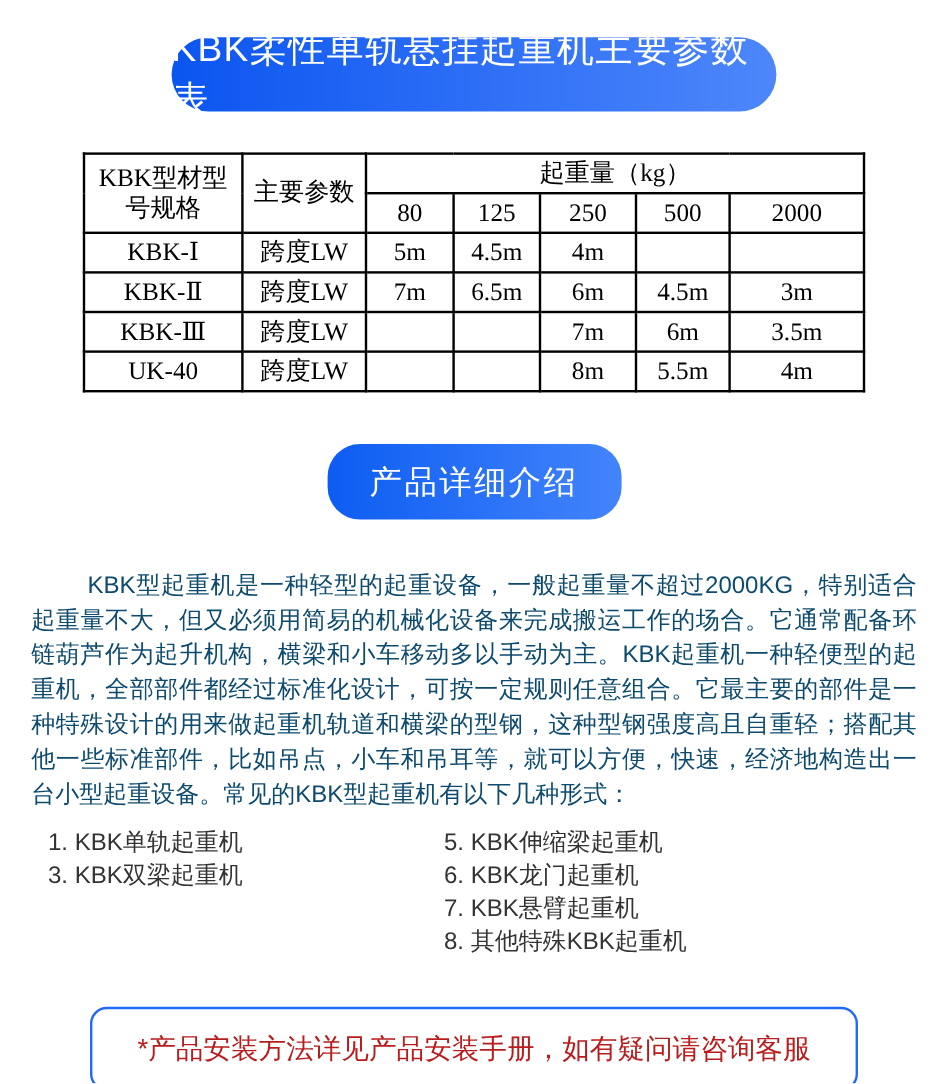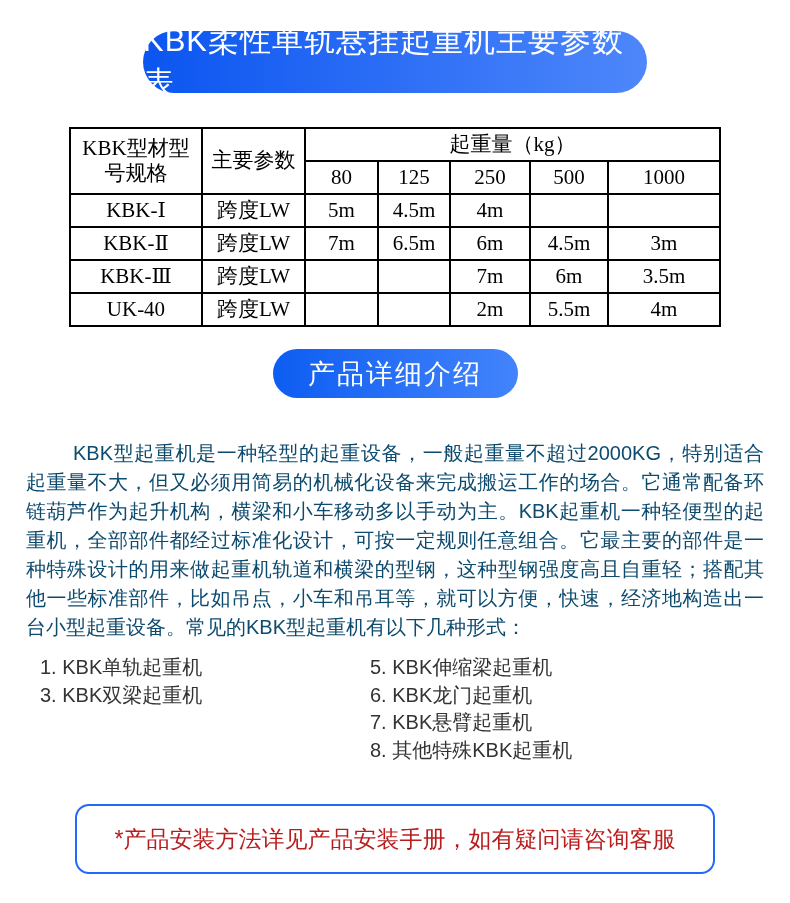--- a/index.html
+++ b/index.html
@@ -15,21 +15,21 @@
 
   .spec-table{
     margin:34px auto 0;width:650px;border-collapse:collapse;table-layout:fixed;
     font-family:"Liberation Serif","DejaVu Serif",serif;
     font-size:21px;color:#000;text-align:center;padding-left:43px;
   }
   .spec-table td{border:2px solid #000;height:31px;padding:0 2px;line-height:1.2;vertical-align:middle;}
   .spec-table td.c-model-hd{padding:0 10px;}
 
   .section-pill{
-    margin:22px auto 0;width:245px;height:49px;border-radius:27px;
+    margin:43px auto 0;width:245px;height:63px;border-radius:27px;
     background:linear-gradient(90deg,#0d5df2,#4384fb);
     color:#fff;font-size:27px;letter-spacing:2px;
     display:flex;align-items:center;justify-content:center;
   }
 
   .intro{
     margin:41px 26px 0;font-size:20px;line-height:29px;color:#0c4a6e;
     text-align:justify;text-indent:2.35em;
   }
 
@@ -68,21 +68,21 @@
       <tr>
         <td rowspan="2" class="c-model-hd">KBK型材型号规格</td>
         <td rowspan="2">主要参数</td>
         <td colspan="5">起重量（kg）</td>
       </tr>
       <tr>
         <td>80</td>
         <td>125</td>
         <td>250</td>
         <td>500</td>
-        <td>1000</td>
+        <td>2000</td>
       </tr>
 
       <tr>
         <td>KBK-Ⅰ</td>
         <td>跨度LW</td>
         <td>5m</td>
         <td>4.5m</td>
         <td>4m</td>
         <td></td>
         <td></td>
@@ -103,21 +103,21 @@
         <td></td>
         <td>7m</td>
         <td>6m</td>
         <td>3.5m</td>
       </tr>
       <tr>
         <td>UK-40</td>
         <td>跨度LW</td>
         <td></td>
         <td></td>
-        <td>2m</td>
+        <td>8m</td>
         <td>5.5m</td>
         <td>4m</td>
       </tr>
     </tbody>
   </table>
 
   <div class="section-pill">
     <span>产品详细介绍</span>
   </div>
 

